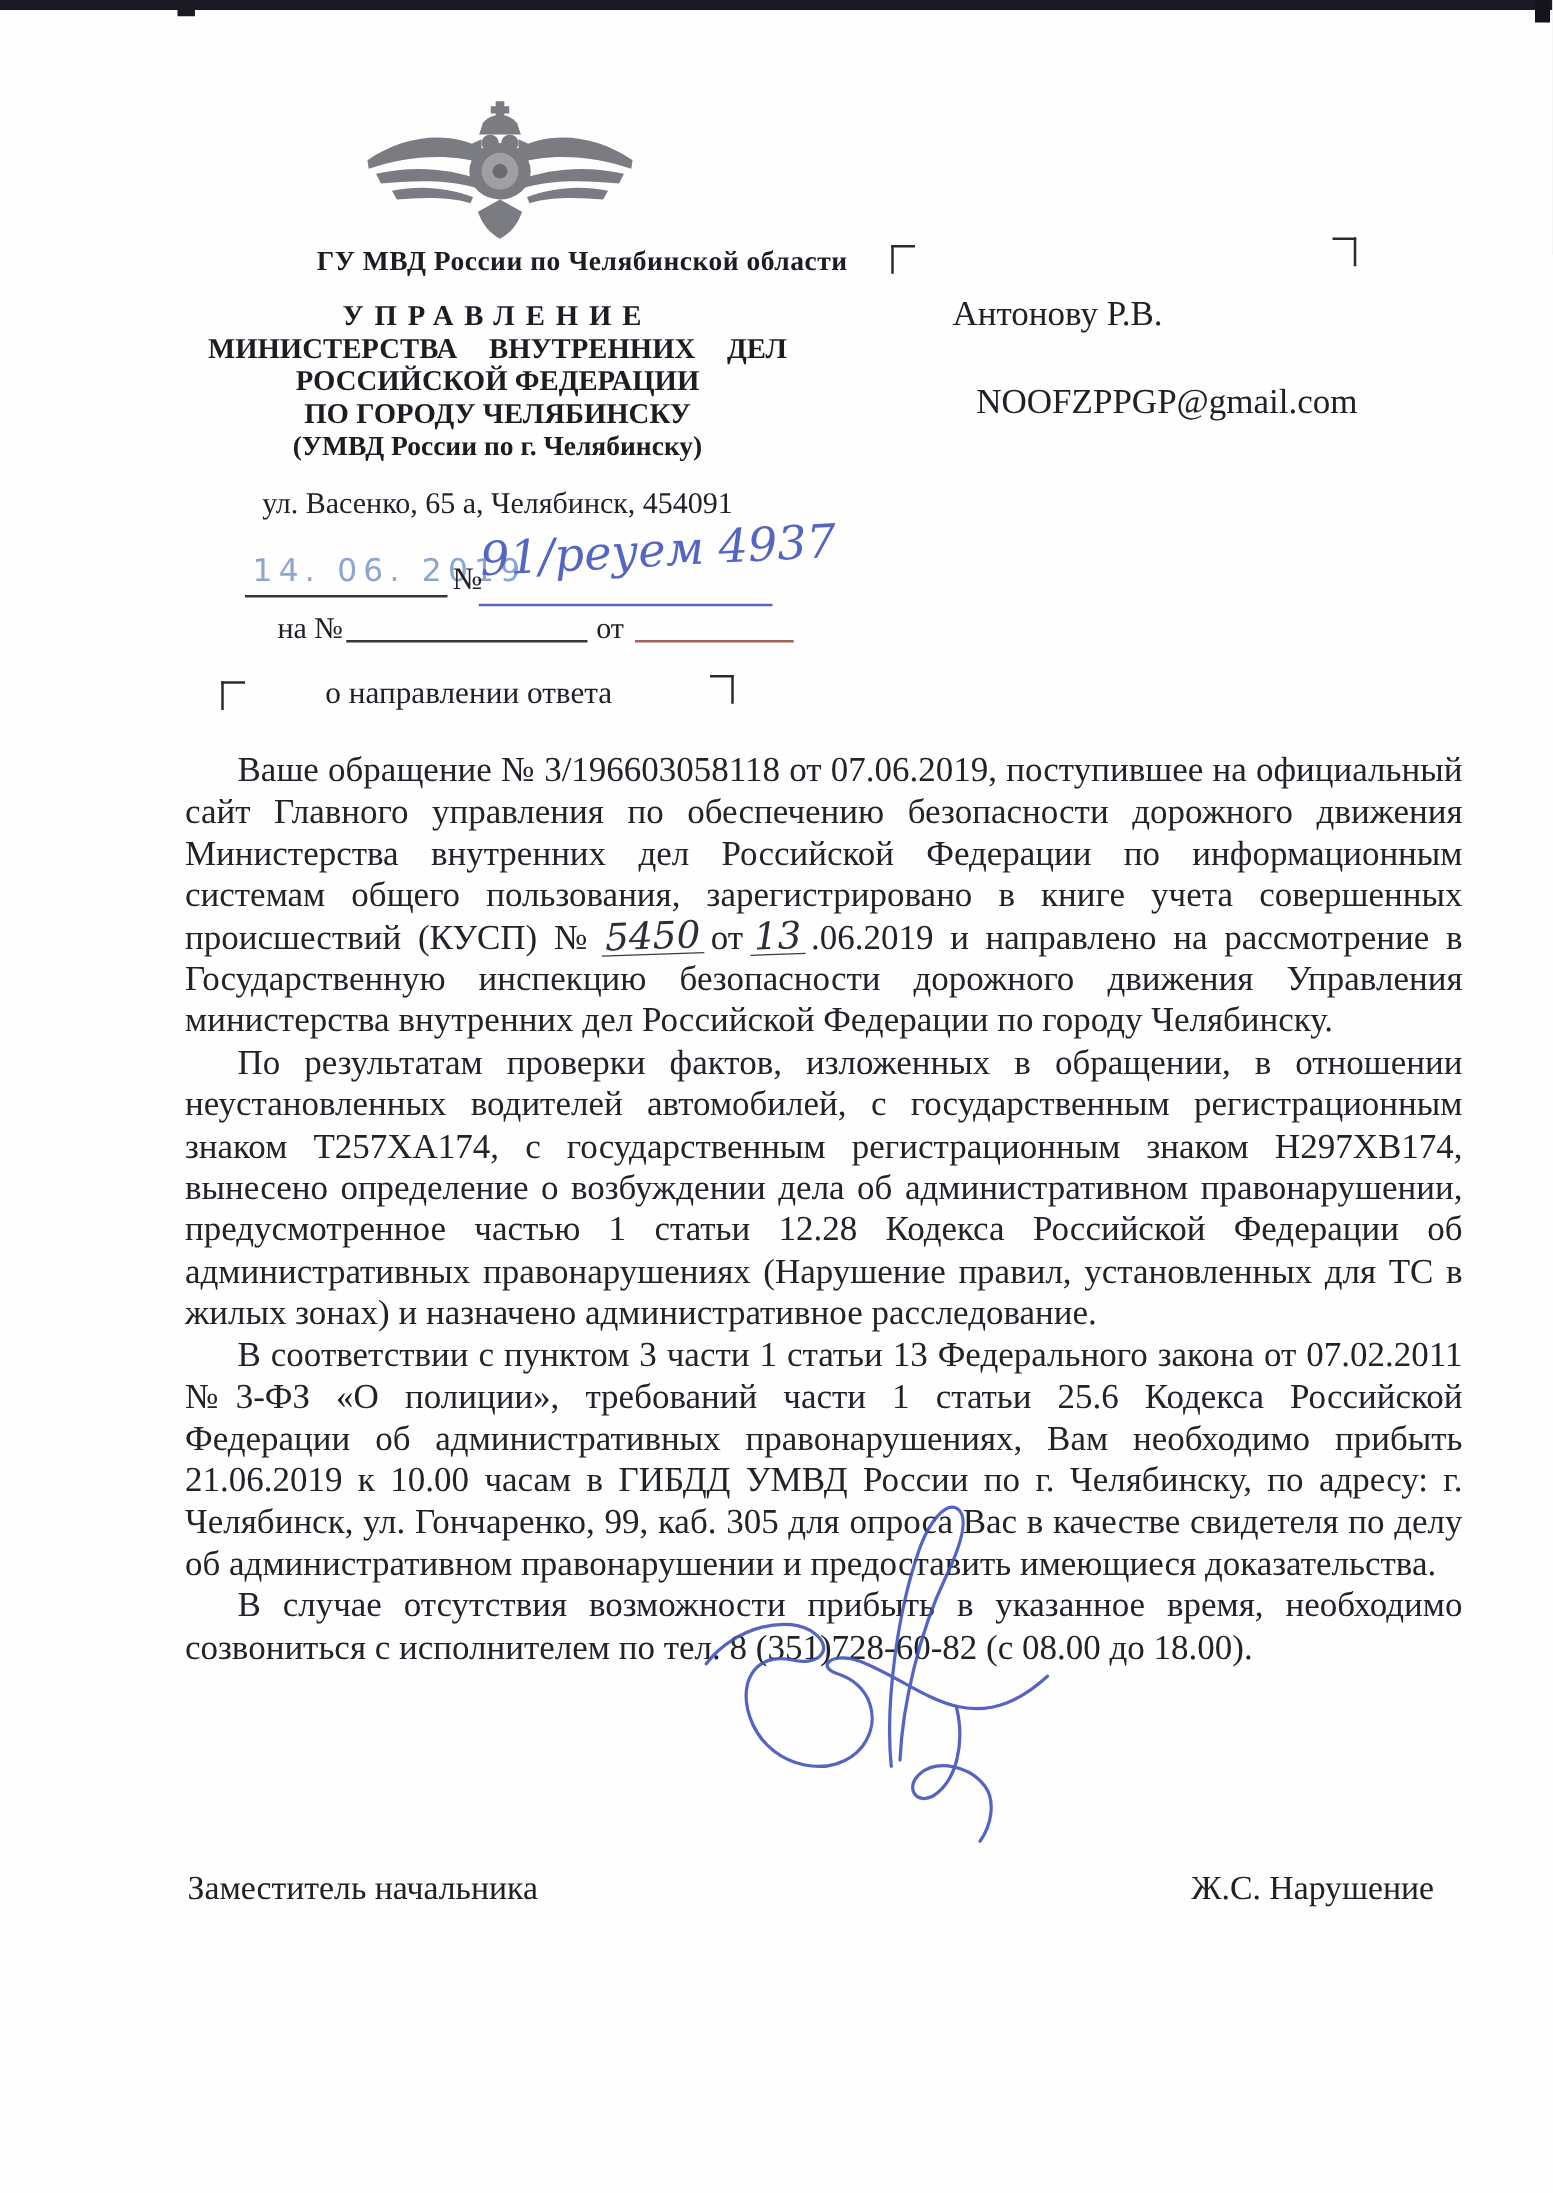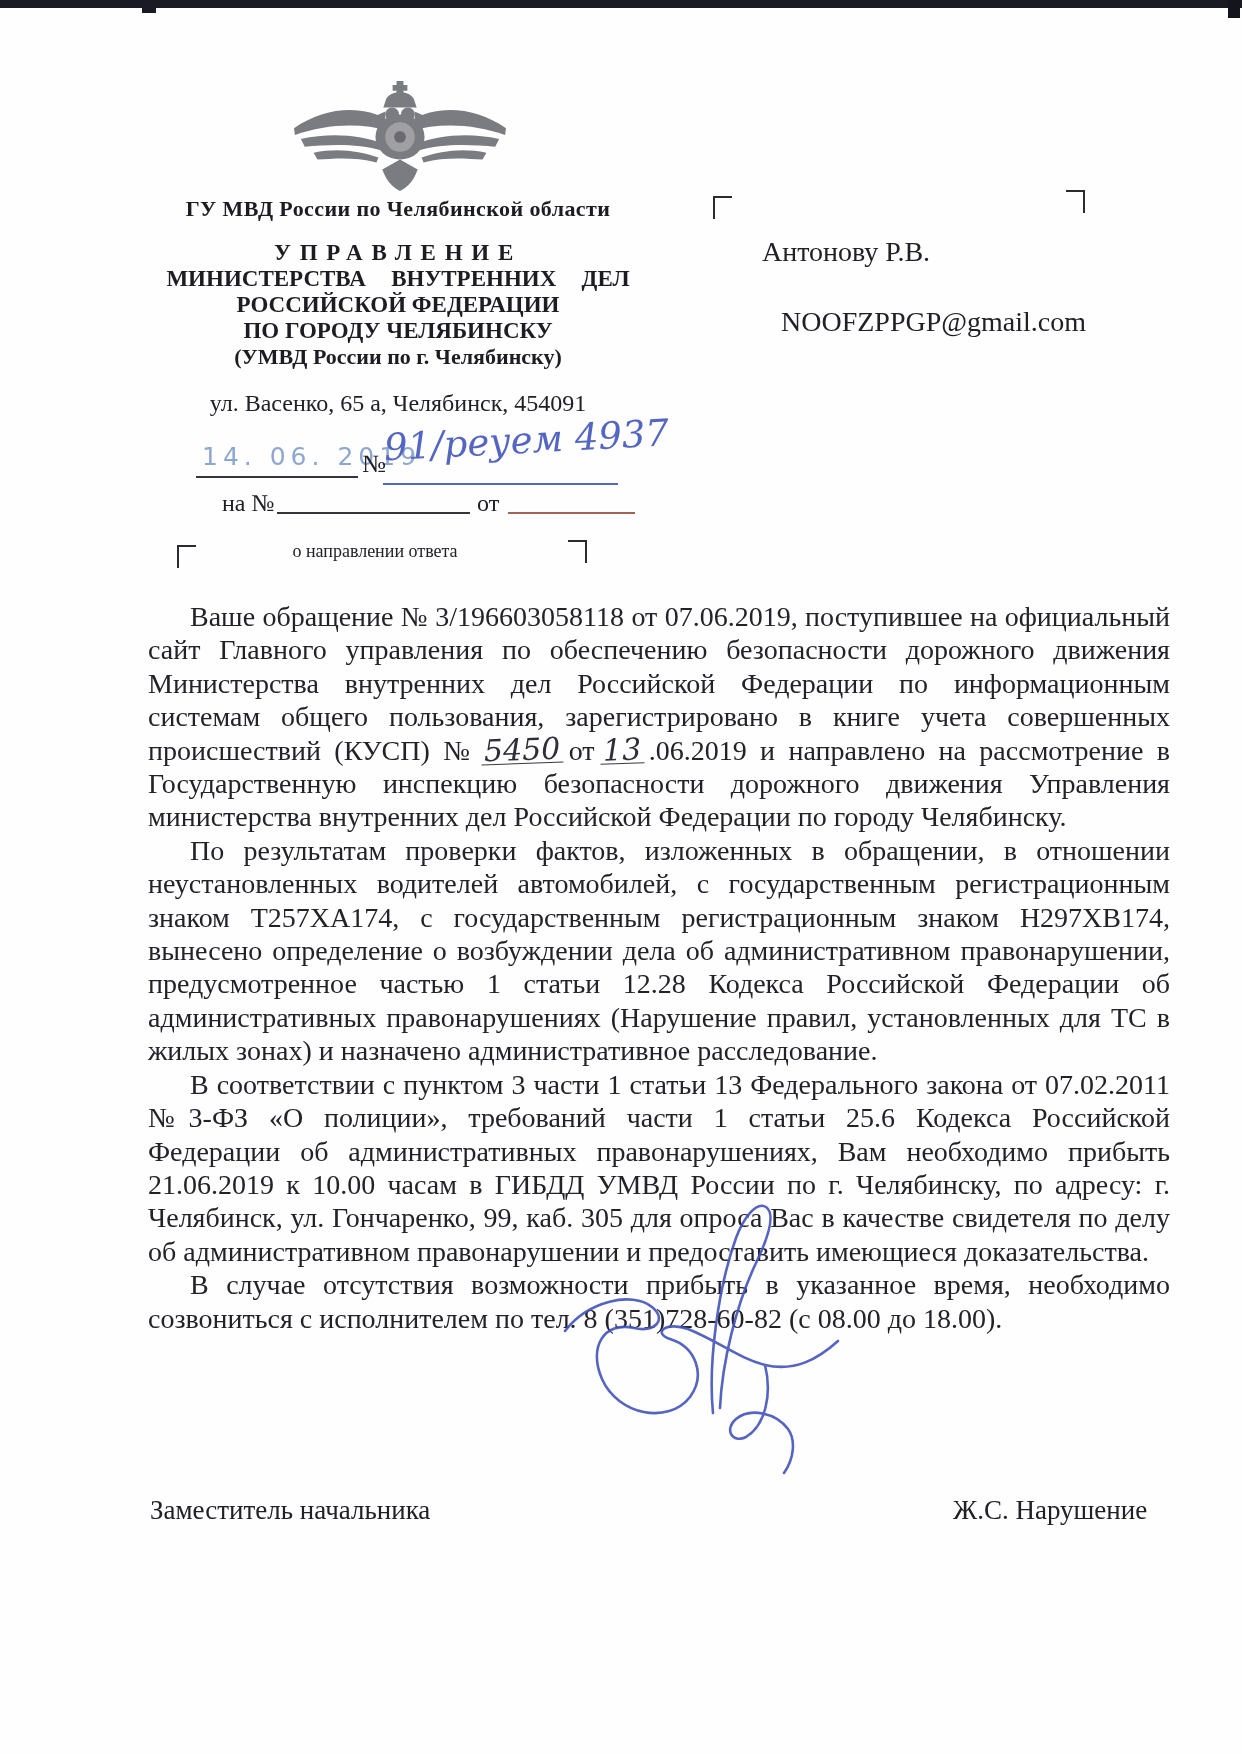--- a/index.html
+++ b/index.html
@@ -11,21 +11,21 @@
   .abs { position:absolute; }
 
   
   .scan-bar { left:0; top:0; width:1242px; height:8px; background:#1a1a24; }
   .scan-notch { left:142px; top:8px; width:14px; height:5px; background:#1a1a24; }
   .scan-tick-right { left:1228px; top:0; width:12px; height:18px; background:#14141c; }
 
   
   .emblem { left:292px; top:80px; width:216px; height:112px; }
   .head-col { left:118px; width:560px; text-align:center; }
-  .parent-org { top:196px; font-weight:bold; font-size:22px; letter-spacing:.4px; color:#1c1c22; }
+  .parent-org { top:196px; font-weight:bold; font-size:22px; letter-spacing:.4px; color:#1c1c22;text-align:right; }
   .org-block { top:240px; font-weight:bold; font-size:23px; line-height:26px; color:#1c1c22; }
   .org-l1 { letter-spacing:.38em; }
   .org-l2 { word-spacing:.85em; }
   .org-l5 { font-size:22px; }
   .address { top:390px; font-size:24px; }
 
   
   .stamp-date { left:202px; top:442px; font-family:"DejaVu Sans", sans-serif; font-size:25px;
                 letter-spacing:5px; color:#8da6cf; }
   .rule { border-bottom:2px solid #35353b; height:0; }
@@ -35,21 +35,21 @@
   .hw-outno { left:384px; top:420px; width:240px; font-family:"DejaVu Serif", serif;
               font-style:italic; font-size:37px; color:#5566c2; transform:rotate(-3deg);
               white-space:nowrap; }
   .u-outno  { left:383px; top:483px; width:235px; border-bottom:2px solid #5566c2; }
   .na-label { left:222px; top:490px; font-size:24px; }
   .u-na     { left:277px; top:512px; width:193px; }
   .ot-label { left:477px; top:490px; font-size:24px; }
   .u-ot     { left:508px; top:512px; width:127px; }
 
   
-  .subject { left:250px; top:541px; width:250px; text-align:center; font-size:18px; }
+  .subject { left:250px; top:541px; width:250px; text-align:center; font-size:25px; }
   .crn { width:17px; height:21px; }
   .crn-tl { border-left:2.5px solid #2a2a30; border-top:2.5px solid #2a2a30; }
   .crn-tr { border-right:2.5px solid #2a2a30; border-top:2.5px solid #2a2a30; }
   .crn-subj-l { left:177px; top:545px; }
   .crn-subj-r { left:568px; top:540px; }
 
   
   .crn-rcp-l { left:713px; top:196px; }
   .crn-rcp-r { left:1066px; top:190px; }
   .rcp-name  { left:762px; top:236px; font-size:28px; }

